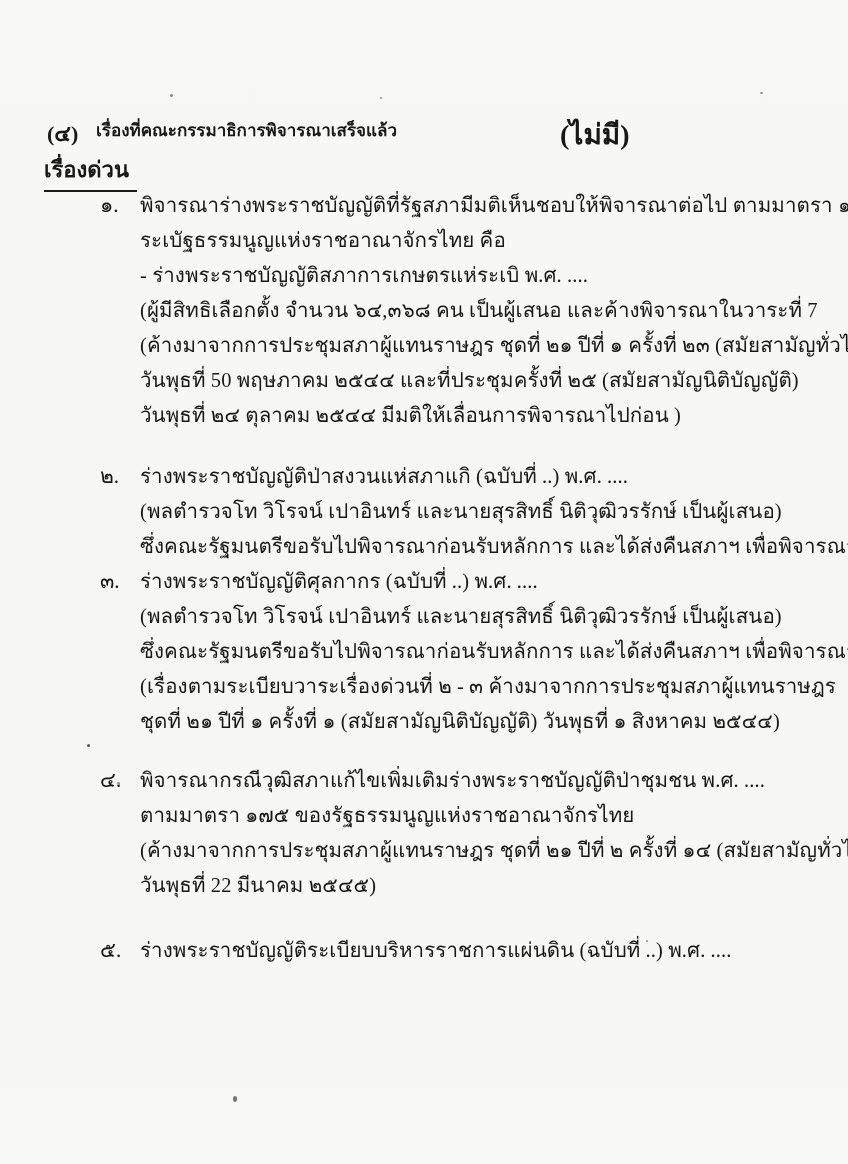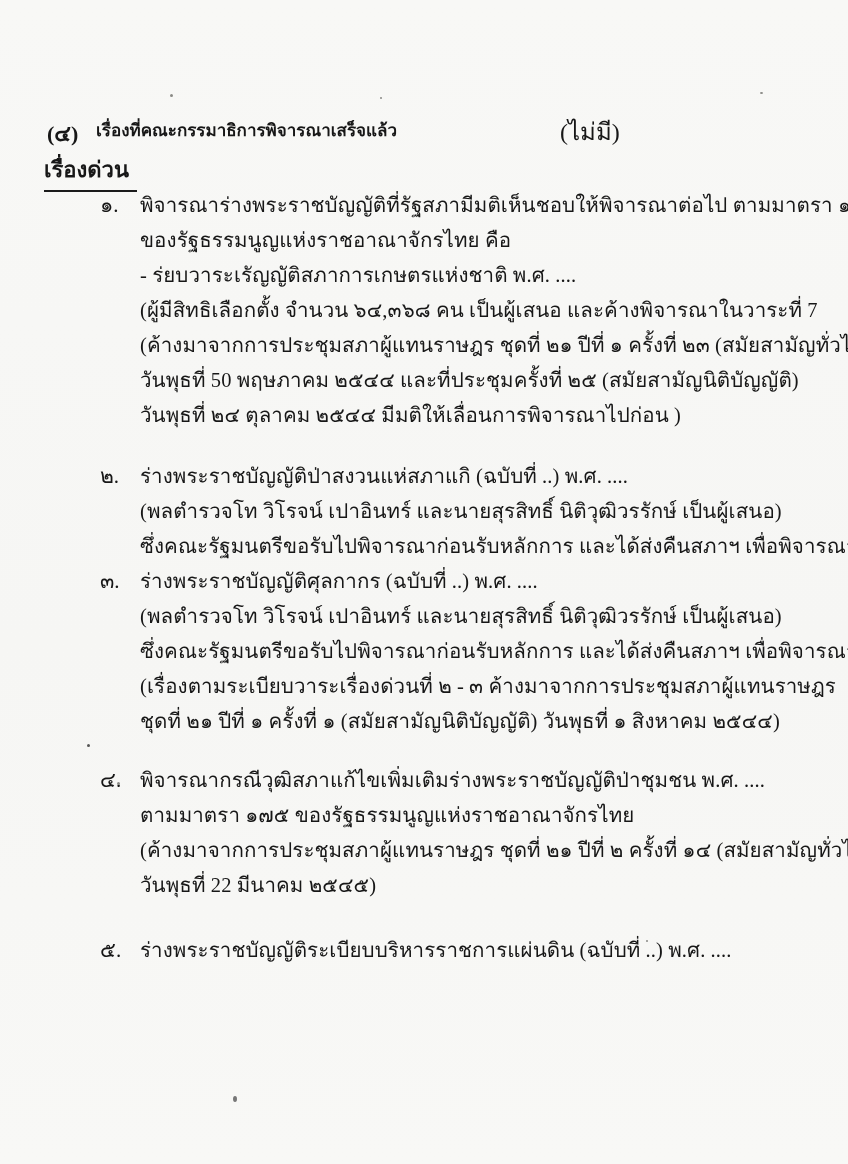--- a/index.html
+++ b/index.html
@@ -19,21 +19,21 @@
   .header-index {
     position: absolute; left: 47px; top: 116px;
     font-size: 22px; font-weight: 700; white-space: nowrap;
   }
   .header-title {
     position: absolute; left: 96px; top: 116px;
     font-size: 17px; font-weight: 700; white-space: nowrap;
   }
   .header-note {
     position: absolute; left: 560px; top: 112px;
-    font-size: 24px; font-weight: 400; white-space: nowrap;
+    font-size: 28px; font-weight: 700; white-space: nowrap;
   }
   .section-title {
     position: absolute; left: 44px; top: 152px;
     font-size: 22px; font-weight: 700; white-space: nowrap;
     padding: 0 8px 3px 0;
     border-bottom: 2.5px solid #1b1b1b;
   }
   
   .items { position: absolute; left: 0; top: 188px; width: 848px; }
   .item { position: relative; padding-left: 140px; }
@@ -69,22 +69,22 @@
   <span class="header-note">(ไม่มี)</span>
 
   <div class="section-title">เรื่องด่วน</div>
 
   <div class="items">
 
     <div class="item item-1">
       <div class="item-num">๑.</div>
       <div class="item-lines">
         <div class="line">พิจารณาร่างพระราชบัญญัติที่รัฐสภามีมติเห็นชอบให้พิจารณาต่อไป ตามมาตรา ๑๗๘</div>
-        <div class="line">ของรัฐธรรมนูญแห่งราชอาณาจักรไทย คือ</div>
-        <div class="line">-  ร่ยบวาระเรัญญัติสภาการเกษตรแห่งชาติ พ.ศ. ....</div>
+        <div class="line">ระเบัฐธรรมนูญแห่งราชอาณาจักรไทย คือ</div>
+        <div class="line">-  ร่างพระราชบัญญัติสภาการเกษตรแห่ระเบิ พ.ศ. ....</div>
         <div class="line">(ผู้มีสิทธิเลือกตั้ง จำนวน ๖๔,๓๖๘ คน  เป็นผู้เสนอ และค้างพิจารณาในวาระที่ 7</div>
         <div class="line">(ค้างมาจากการประชุมสภาผู้แทนราษฎร ชุดที่ ๒๑  ปีที่ ๑  ครั้งที่ ๒๓  (สมัยสามัญทั่วไป)</div>
         <div class="line">วันพุธที่ 50  พฤษภาคม ๒๕๔๔  และที่ประชุมครั้งที่ ๒๕ (สมัยสามัญนิติบัญญัติ)</div>
         <div class="line">วันพุธที่ ๒๔  ตุลาคม ๒๕๔๔ มีมติให้เลื่อนการพิจารณาไปก่อน )</div>
       </div>
     </div>
 
     <div class="item item-2">
       <div class="item-num">๒.</div>
       <div class="item-lines">

